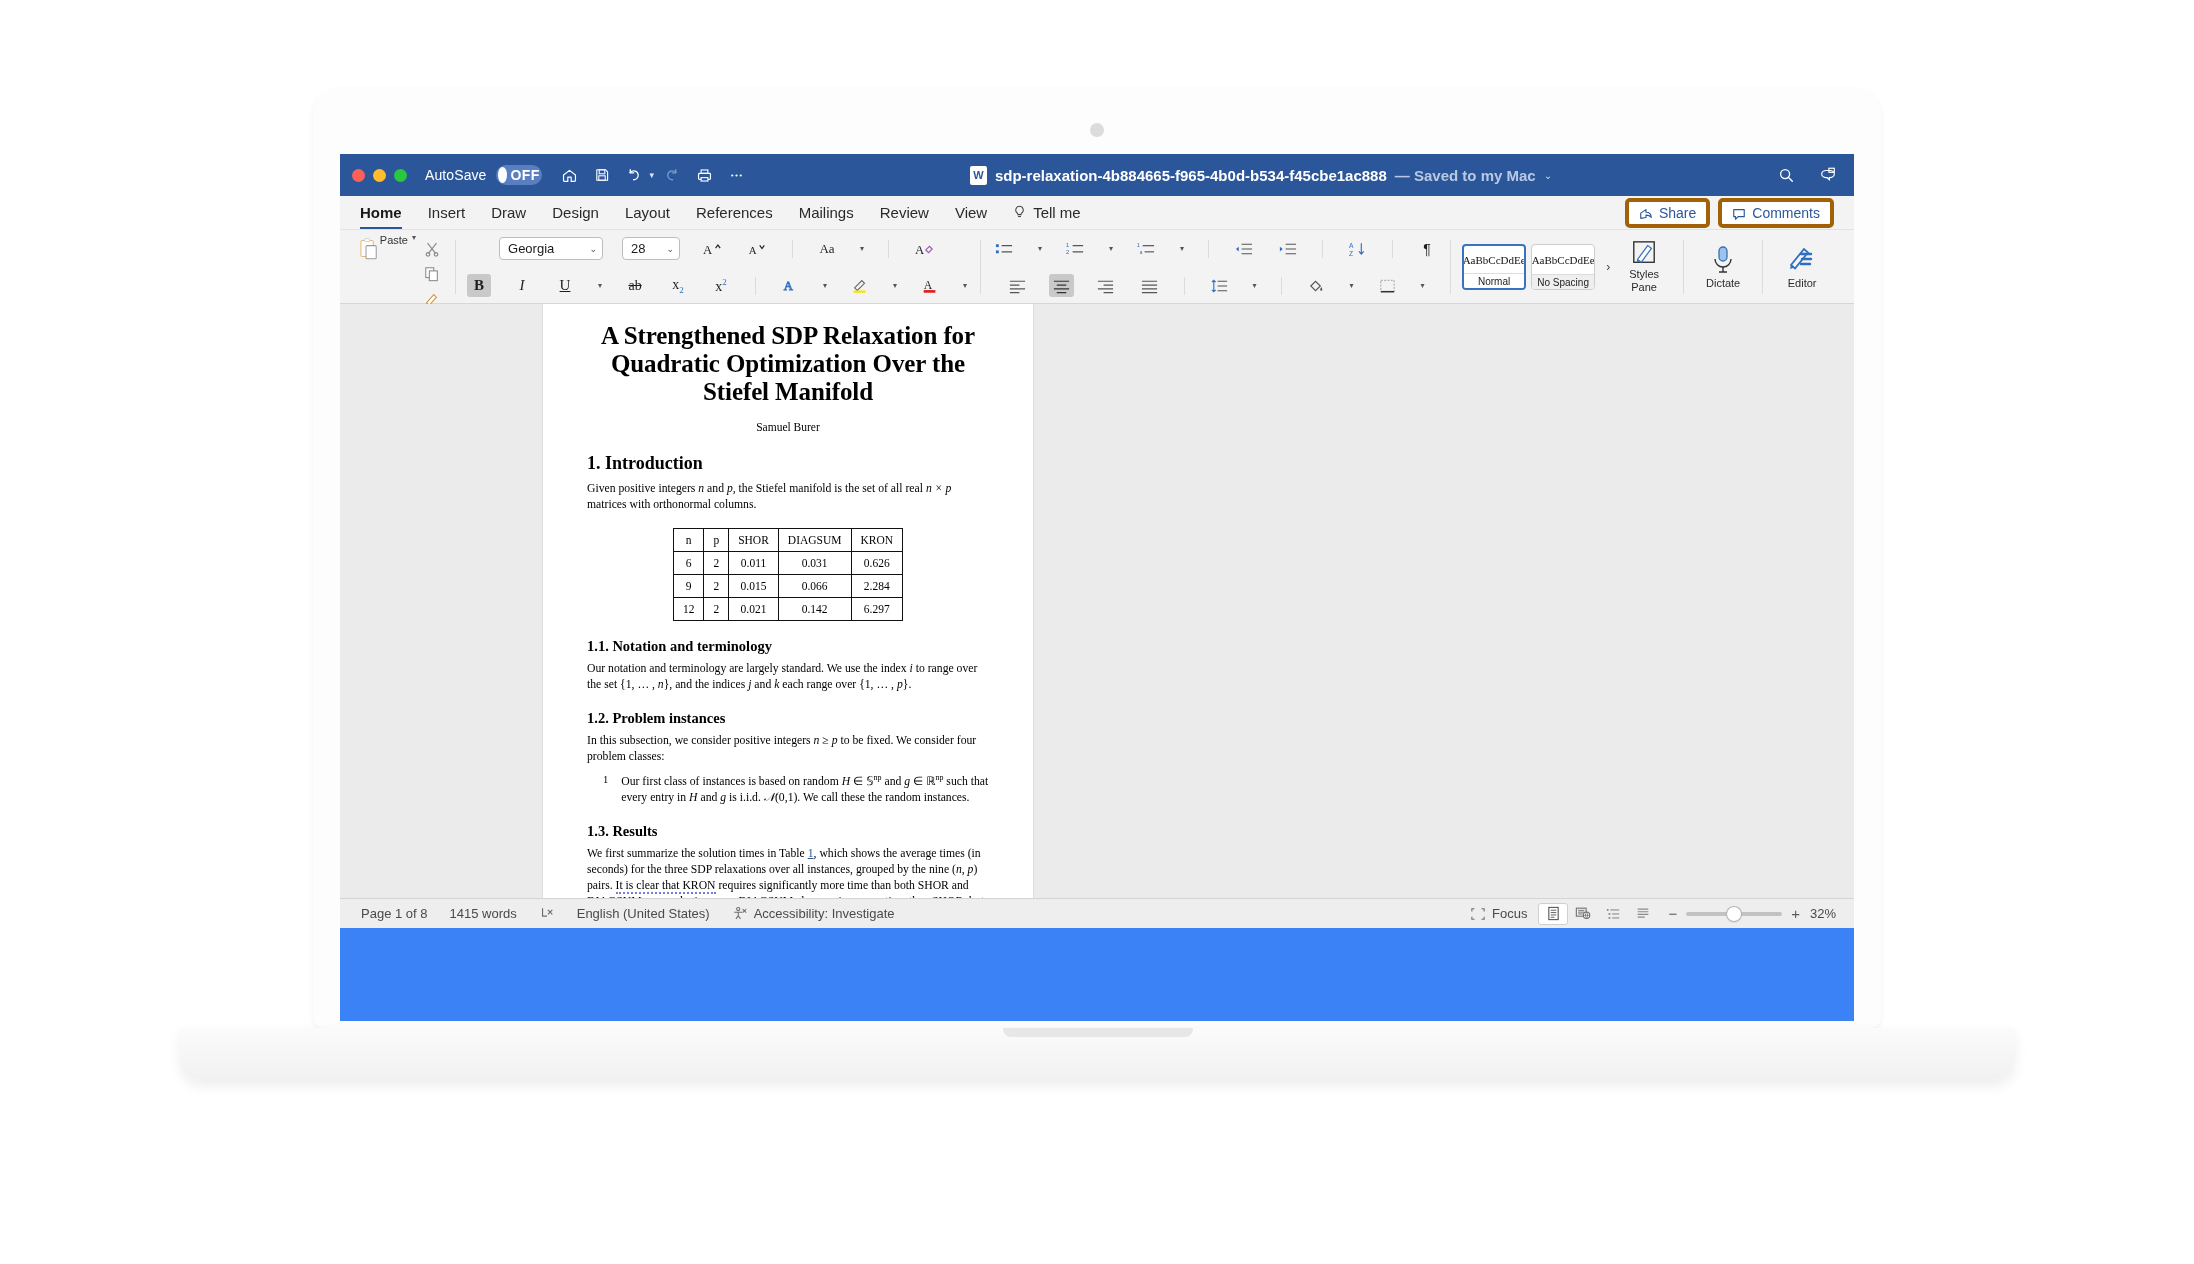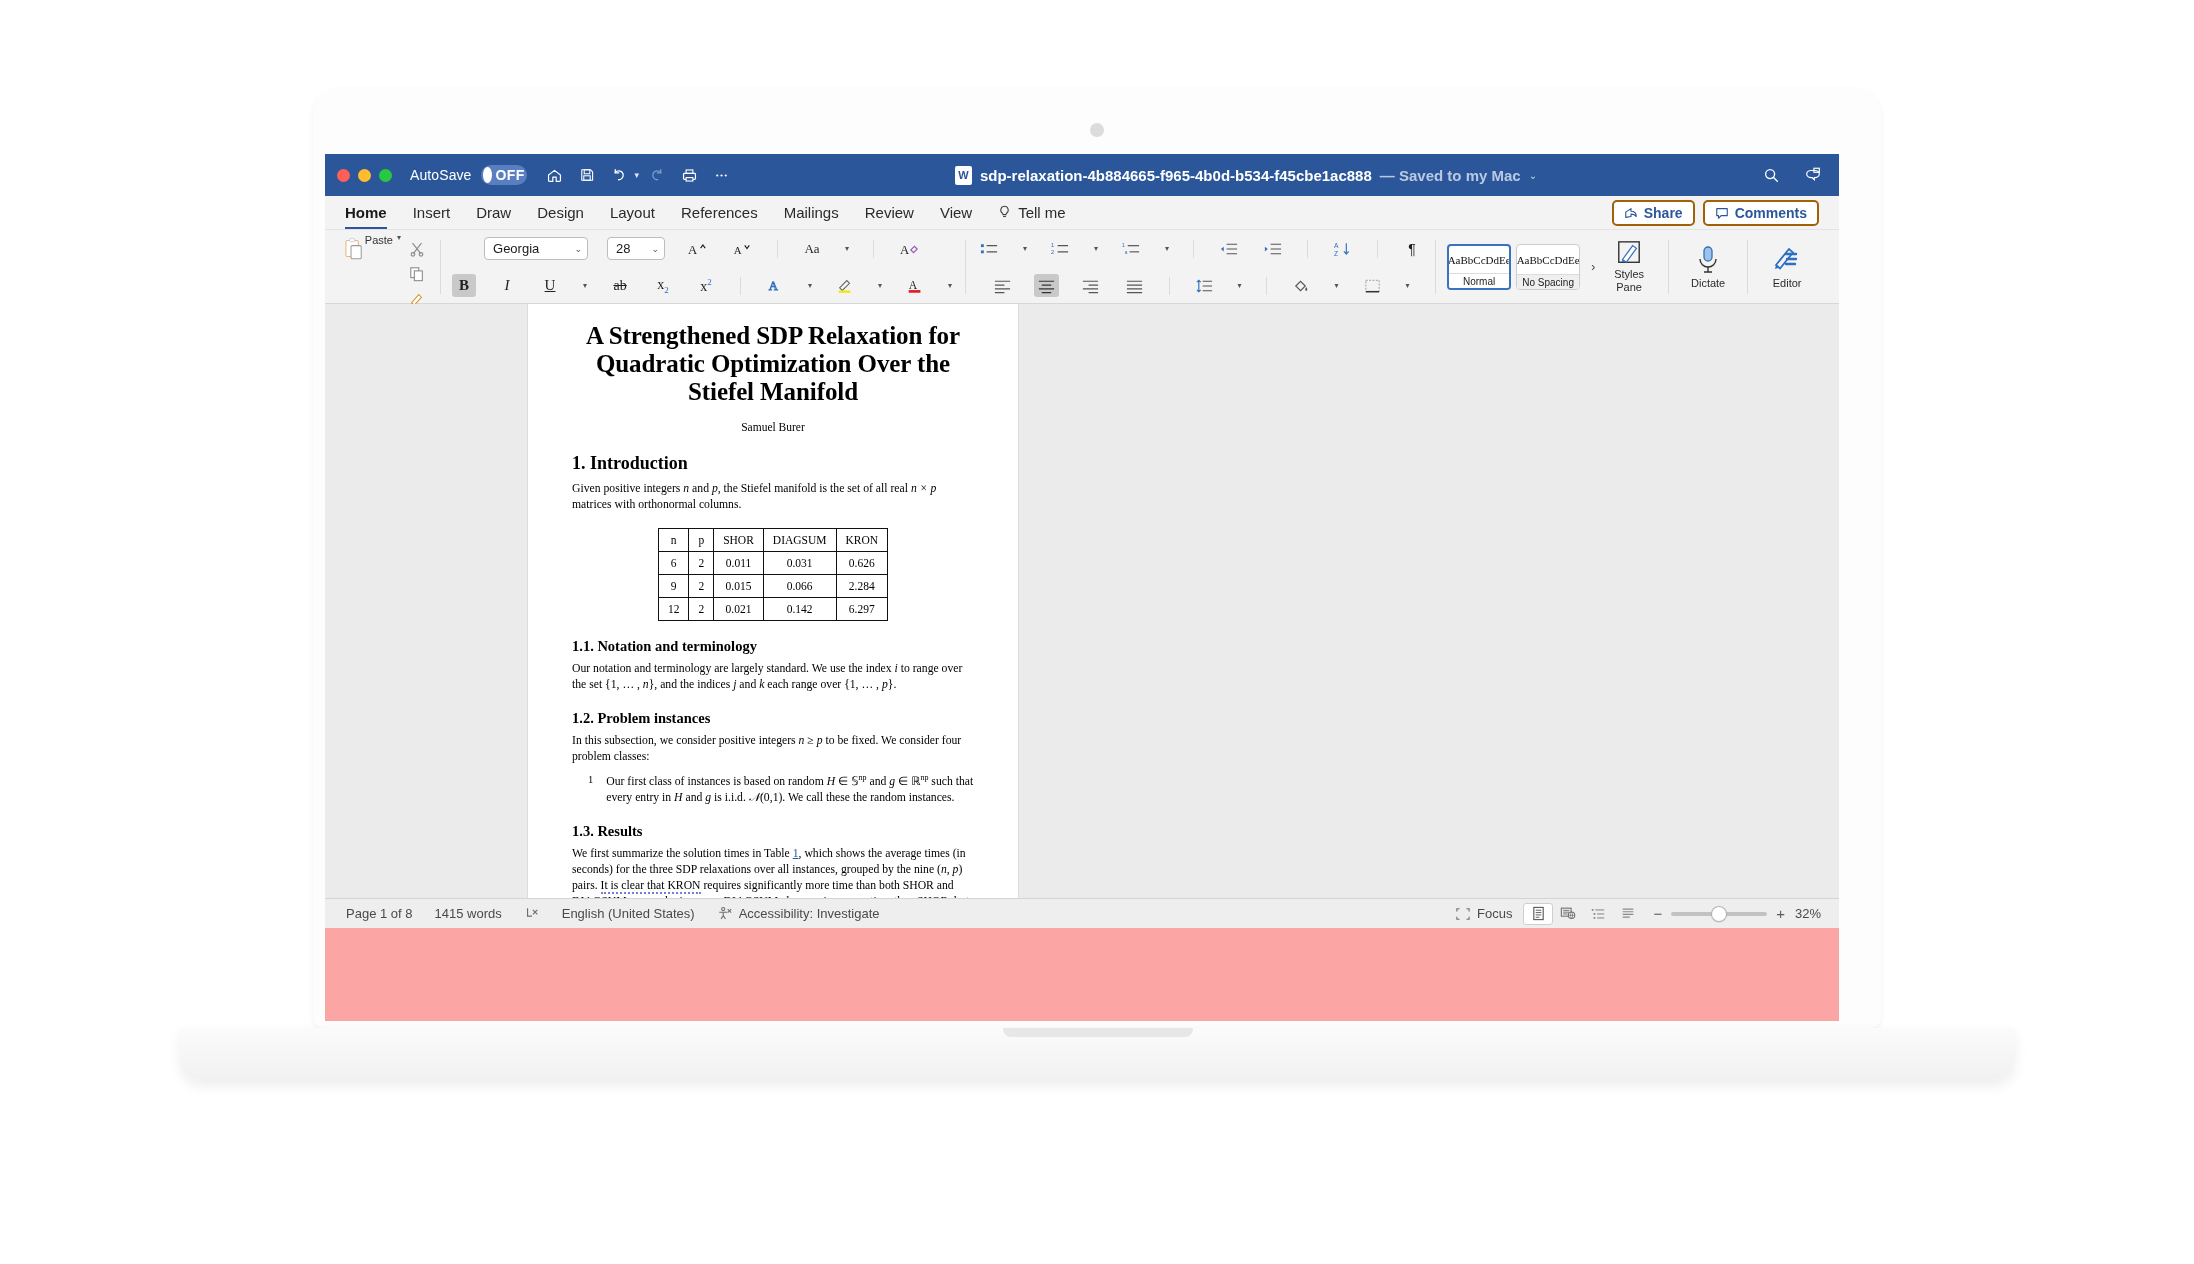--- a/index.html
+++ b/index.html
@@ -23,23 +23,23 @@
   }
   #camera-dot {
     position: absolute;
     left: 50%; top: 35px;
     transform: translateX(-50%);
     width: 14px; height: 14px; border-radius: 50%;
     background: #dcdcdc;
   }
   #screen {
     position: absolute;
-    left: 12px; top: 66px;
+    left: 27px; top: 66px;
     width: 1514px; height: 867px;
-    background: #fca5a5;
+    background: #3b82f6;
     overflow: hidden;
   }
   #laptop-base {
     position: absolute;
     left: 180px; top: 1028px;
     width: 1835px; height: 52px;
     background: linear-gradient(#fbfbfb, #f1f1f1);
     border-radius: 0 0 22px 22px;
     box-shadow: 0 6px 14px rgba(0,0,0,0.07);
   }
@@ -123,28 +123,28 @@
   .rtab.active::after {
     content: ""; position: absolute;
     left: 0; right: 0; bottom: -8px;
     height: 2.5px; background: #2b579a;
   }
   #tellme { display: flex; align-items: center; gap: 7px; font-size: 15px; color: #2a2a2a; }
   #ribbon-tabs-right {
     margin-left: auto; display: flex; align-items: center; gap: 8px;
   }
   .pillbtn {
-    display: flex; align-items: center; gap: 6px;
-    border: 2px solid #a16207;
+    display: flex; align-items: flex-end; gap: 6px;
+    border: 4px solid #a16207;
     background: #ffffff;
     border-radius: 5px;
     padding: 3px 10px;
     font-size: 14px;
     color: #2b579a;
-    font-weight: bold;
+    font-weight: normal;
   }
 
   
   #ribbon {
     height: 74px;
     background: #f3f3f3;
     display: flex; align-items: stretch;
     padding: 3px 10px 2px 14px;
     border-bottom: 1px solid #d7d7d7;
   }

